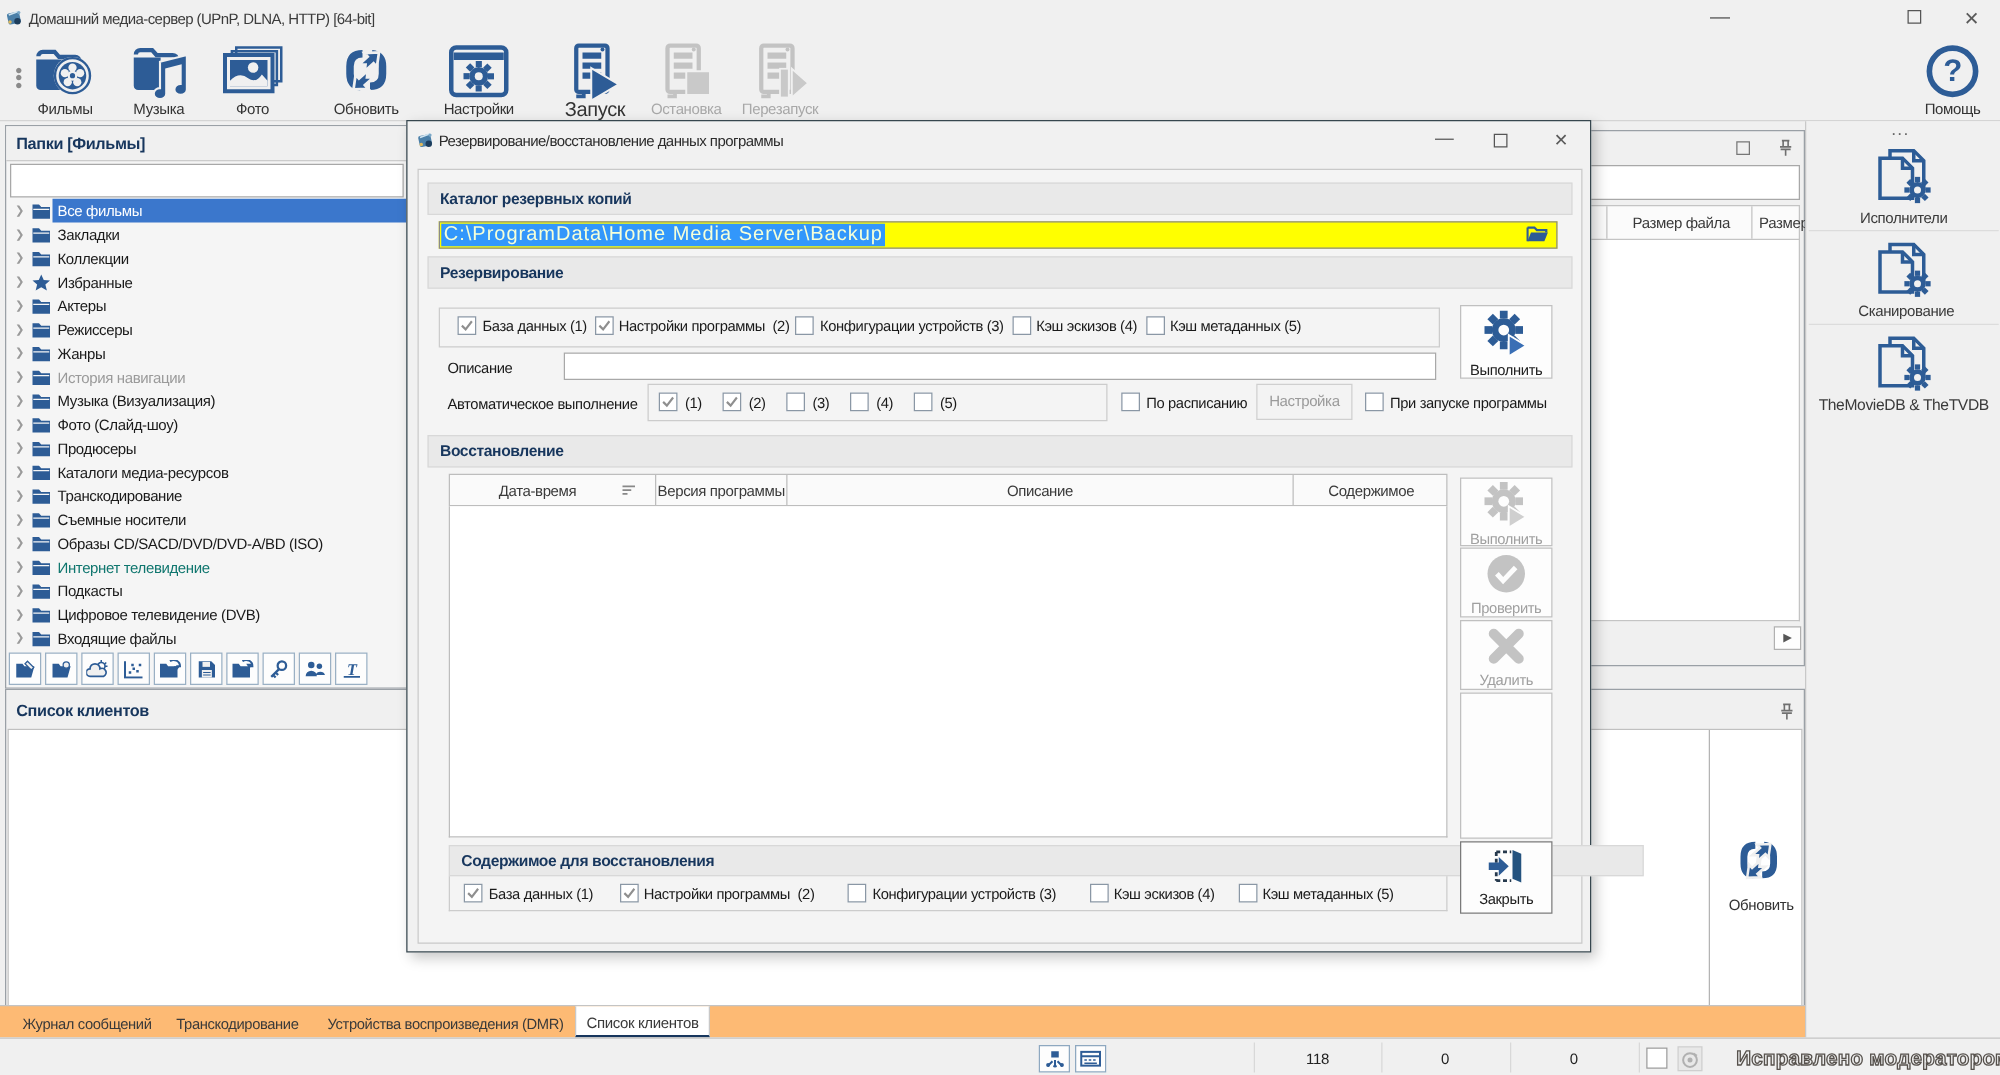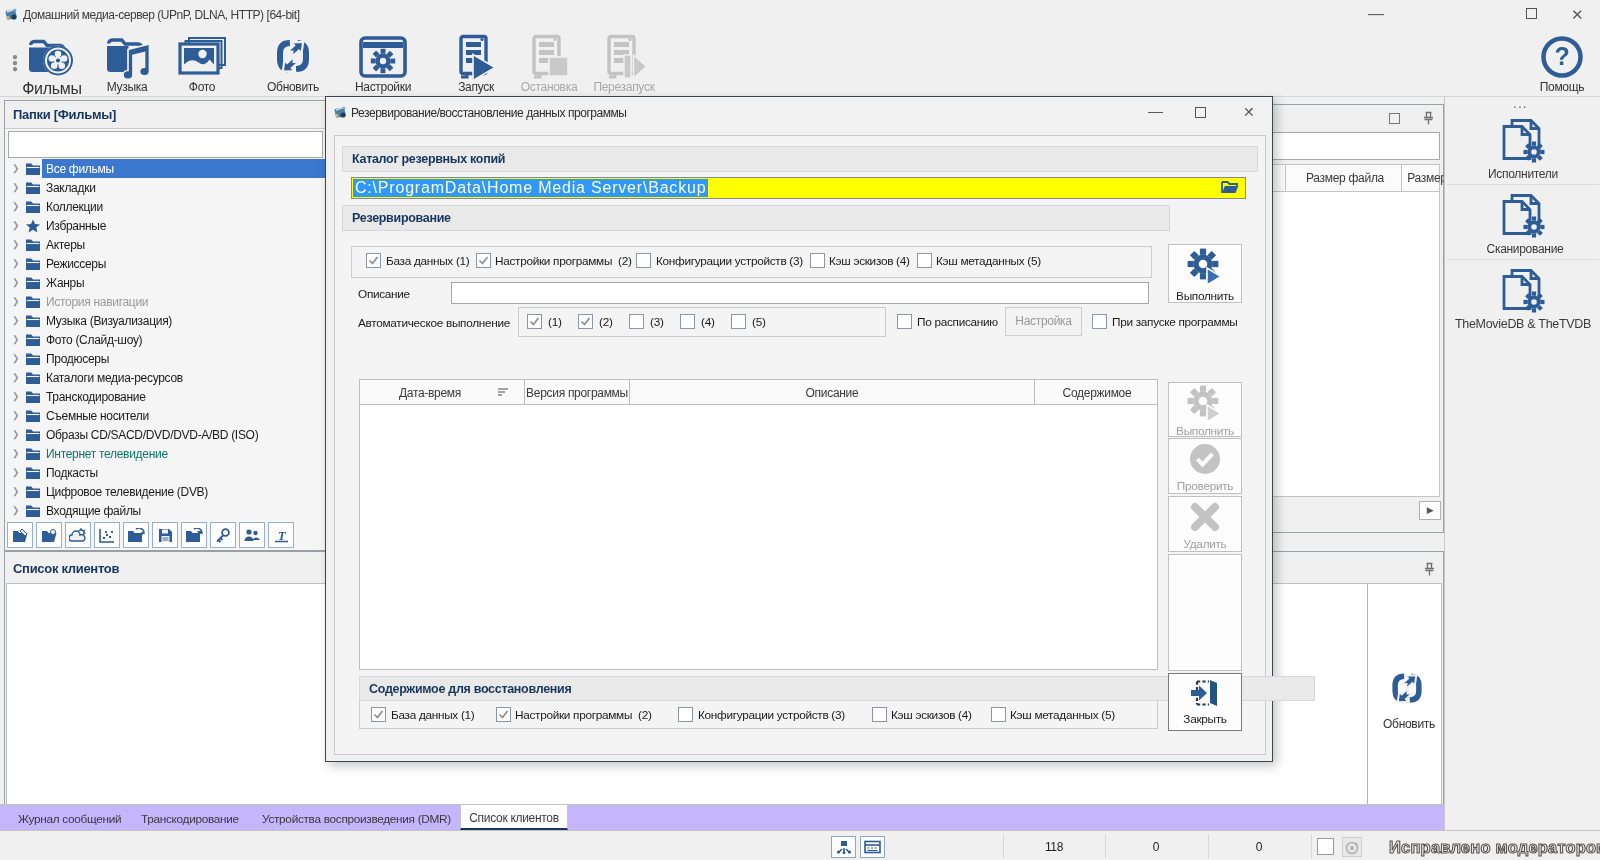--- a/index.html
+++ b/index.html
@@ -41,21 +41,21 @@
 <circle cx="32" cy="26.5" r="11" fill="#2d5c96"></circle>
 <circle cx="32.0" cy="20.1" r="3.3" fill="#f0f0f0"></circle>
         <circle cx="25.9" cy="24.5" r="3.3" fill="#f0f0f0"></circle>
         <circle cx="28.2" cy="31.7" r="3.3" fill="#f0f0f0"></circle>
         <circle cx="35.8" cy="31.7" r="3.3" fill="#f0f0f0"></circle>
         <circle cx="38.1" cy="24.5" r="3.3" fill="#f0f0f0"></circle>
 <circle cx="32" cy="26.5" r="4" fill="#f0f0f0"></circle>
         <circle cx="32" cy="26.5" r="2.1" fill="#2d5c96"></circle>
 </svg>
     </div>
-    <div style="font-size:16px;color:#333">Фильмы</div>
+    <div style="font-size:12px;color:#333">Фильмы</div>
   </div>
 <div class="abs" style="left:82px;top:33px;width:90px;height:62px;text-align:center">
     <div style="height:47px;display:flex;align-items:center;justify-content:center">
       <svg width="52" height="46" viewBox="0 0 52 46">
 <path d="M7.7 9.5 a3.5 3.5 0 0 1 3.5 -3.5 h9.5 l3.5 4 h13 a3.5 3.5 0 0 1 3.5 3.5 v1.5" stroke="#2d5c96" stroke-width="3.4" fill="none"></path>
 <path d="M6 12 h21.5 v26 h-18 a3.5 3.5 0 0 1 -3.5 -3.5 z" fill="#2d5c96"></path>
 <path d="M27 36.5 a5 4.4 0 1 0 5 4.4 l0 -19.5 l11.5 -2.9 l0 14.6 a5 4.4 0 1 0 5 4.4 l0 -27.5 l-21.5 5.4 z" fill="#2d5c96" stroke="#f0f0f0" stroke-width="1.7"></path>
 </svg>
     </div>
     <div style="font-size:12px;color:#333">Музыка</div>
@@ -110,21 +110,21 @@
       <svg width="46" height="46" viewBox="0 0 46 46">
 <rect x="8" y="2.5" width="25" height="37" rx="2" fill="none" stroke="#2d5c96" stroke-width="3.4"></rect>
 <rect x="13" y="8" width="15" height="5" fill="#2d5c96"></rect>
         <rect x="13" y="16" width="15" height="5" fill="#2d5c96"></rect>
 <rect x="13" y="24" width="15" height="5" fill="#2d5c96"></rect>
         <circle cx="29" cy="5.5" r="1.6" fill="#2d5c96"></circle>
 <path d="M14 39 v4 h-6" stroke="#2d5c96" stroke-width="3" fill="none"></path>
         <path d="M20 20.5 l22 13 l-22 13 z" fill="#2d5c96" stroke="#f0f0f0" stroke-width="1.6"></path>
       </svg>
     </div>
-    <div style="font-size:12px;color:#333">Запуск</div>
+    <div style="font-size:16px;color:#333">Запуск</div>
   </div>
 <div class="abs" style="left:504px;top:33px;width:90px;height:62px;text-align:center">
     <div style="height:47px;display:flex;align-items:center;justify-content:center">
       <svg width="46" height="46" viewBox="0 0 46 46">
 <rect x="8" y="2.5" width="25" height="37" rx="2" fill="none" stroke="#c3c3c3" stroke-width="3.4"></rect>
 <rect x="13" y="8" width="15" height="5" fill="#c3c3c3"></rect>
         <rect x="13" y="16" width="15" height="5" fill="#c3c3c3"></rect>
 <rect x="13" y="24" width="15" height="5" fill="#c3c3c3"></rect>
         <circle cx="29" cy="5.5" r="1.6" fill="#c3c3c3"></circle>
 <path d="M14 39 v4 h-6" stroke="#c3c3c3" stroke-width="3" fill="none"></path>
@@ -487,21 +487,21 @@
         <rect x="25.5" y="31.9" width="4.2" height="4.2" fill="#2d5c96" transform="rotate(180 27.6 34.0)"></rect>
         <rect x="27.9" y="25.9" width="4.2" height="4.2" fill="#2d5c96" transform="rotate(225 30.1 28.1)"></rect>
         <rect x="33.9" y="23.5" width="4.2" height="4.2" fill="#2d5c96" transform="rotate(270 36.0 25.6)"></rect>
         <rect x="39.8" y="25.9" width="4.2" height="4.2" fill="#2d5c96" transform="rotate(315 41.9 28.1)"></rect>
         <circle cx="36" cy="34" r="6.5" fill="#2d5c96"></circle>
         <circle cx="36" cy="34" r="2.8" fill="#f0f0f0"></circle>
       </svg></div>
   <div class="abs tblabel" style="left:-22px;top:220px;width:200px;font-size:12.5px">TheMovieDB &amp; TheTVDB</div>
 </div>
 
-<div class="abs" style="left:0;top:804px;width:1444px;height:26px;background:#c4b5fd;border-top:1px solid #c4c4c4">
+<div class="abs" style="left:0;top:804px;width:1444px;height:26px;background:#fdba74;border-top:1px solid #c4c4c4">
   <div class="abs lbl" style="left:18px;top:7px;color:#3a3a3a">Журнал сообщений</div>
   <div class="abs lbl" style="left:141px;top:7px;color:#3a3a3a">Транскодирование</div>
   <div class="abs lbl" style="left:262px;top:7px;color:#3a3a3a">Устройства воспроизведения (DMR)</div>
   <div class="abs" style="left:460px;top:0;width:108px;height:25px;background:#fff;border-left:1px solid #c8c8c8;border-right:1px solid #c8c8c8;border-bottom:2px solid #17365d">
     <div class="tblabel" style="left:0;top:6px;width:106px">Список клиентов</div>
   </div>
 </div>
 
 <div class="abs" style="left:0;top:830px;width:1600px;height:30px;background:#f0f0f0;border-top:1px solid #c4c4c4">
   <div class="abs" style="left:831px;top:5px;width:25px;height:22px;background:#fdfdfd;border:1px solid #8ea8c0;display:flex;align-items:center;justify-content:center">
@@ -553,21 +553,21 @@
   <div class="abs" style="left:8px;top:38px;width:932px;height:620px;background:#f4f4f4;border:1px solid #c9c9c9"></div>
   <div class="band" style="left:16px;top:49px;width:916px;height:26px">Каталог резервных копий</div>
   <div class="abs" style="left:25px;top:80px;width:895px;height:22px;background:#ffff00;border:1px solid #8a8a8a">
     <span class="abs" style="left:1px;top:1px;background:#3297fb;color:#f5ffd9;height:18px;line-height:18px;font-size:16px;letter-spacing:0.8px;white-space:nowrap;padding:0 2px">C:\ProgramData\Home Media Server\Backup</span>
     <span class="abs" style="left:869px;top:2px"><svg width="18" height="15" viewBox="0 0 18 15">
           <path d="M1 2 h5.5 l2 2 h7.5 v2" fill="none" stroke="#2d5c96" stroke-width="1.8"></path>
           <path d="M1 13 l2.8-7 h13.5 l-2.8 7 z" fill="#2d5c96"></path>
           <path d="M1 13 v-11" stroke="#2d5c96" stroke-width="1.8"></path>
         </svg></span>
   </div>
-  <div class="band" style="left:16px;top:108px;width:828px;height:26px">Резервирование</div>
+  <div class="band" style="left:16px;top:108px;width:916px;height:26px">Резервирование</div>
   <div class="abs" style="left:25px;top:149px;width:801px;height:32px;border:1px solid #ccc"></div>
   <div class="cb" style="left:40px;top:156px">
       <svg width="13" height="13" viewBox="0 0 13 13" style="position:absolute;left:0;top:0">
         <path d="M2.5 6.5 L5.5 9.5 L10.5 3" stroke="#8f8f8f" stroke-width="1.7" fill="none"></path>
       </svg>
     </div>
     <div class="abs lbl" style="left:60px;top:157px">База данных (1)</div>
     <div class="cb" style="left:150px;top:156px">
       <svg width="13" height="13" viewBox="0 0 13 13" style="position:absolute;left:0;top:0">
         <path d="M2.5 6.5 L5.5 9.5 L10.5 3" stroke="#8f8f8f" stroke-width="1.7" fill="none"></path>
@@ -616,20 +616,21 @@
     <div class="abs lbl" style="left:324px;top:218px">(3)</div>
     <div class="cb" style="left:354px;top:217px"></div>
     <div class="abs lbl" style="left:375px;top:218px">(4)</div>
     <div class="cb" style="left:405px;top:217px"></div>
     <div class="abs lbl" style="left:426px;top:218px">(5)</div>
     <div class="cb" style="left:571px;top:217px"></div>
     <div class="abs lbl" style="left:591px;top:218px">По расписанию</div>
     <div class="cb" style="left:766px;top:217px"></div>
     <div class="abs lbl" style="left:786px;top:218px">При запуске программы</div>
   <div class="abs" style="left:679px;top:210px;width:77px;height:29px;background:#f3f3f3;border:1px solid #cfcfcf;color:#9a9a9a;text-align:center;line-height:27px;font-size:12px">Настройка</div>
+  <div class="band" style="left:16px;top:251px;width:916px;height:26px">Восстановление</div>
   <div class="abs" style="left:33px;top:282px;width:799px;height:26px;background:#fafafa;border:1px solid #bdbdbd">
     <div class="abs" style="left:164px;top:0;width:1px;height:24px;background:#bdbdbd"></div>
     <div class="abs" style="left:269px;top:0;width:1px;height:24px;background:#bdbdbd"></div>
     <div class="abs" style="left:674px;top:0;width:1px;height:24px;background:#bdbdbd"></div>
     <div class="tblabel" style="left:20px;top:6px;width:100px">Дата-время</div>
     <div class="abs" style="left:137px;top:7px"><svg width="16" height="12" viewBox="0 0 16 12">
           <g stroke="#888" stroke-width="1.4">
             <path d="M1 2 h10 M1 5 h7 M1 8 h4"></path>
           </g>
         </svg></div>

